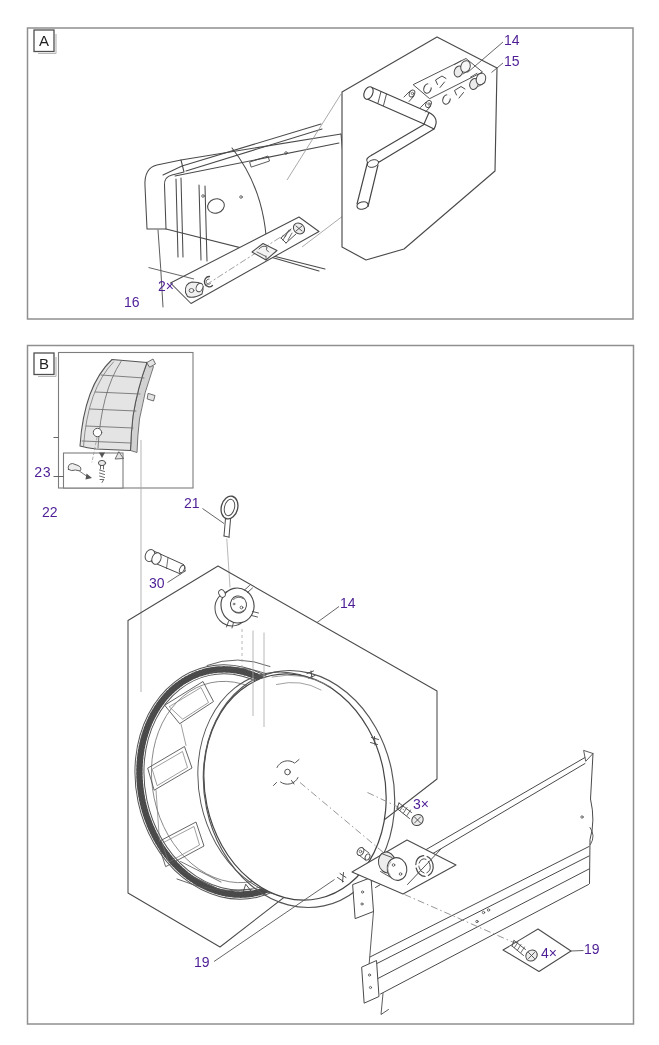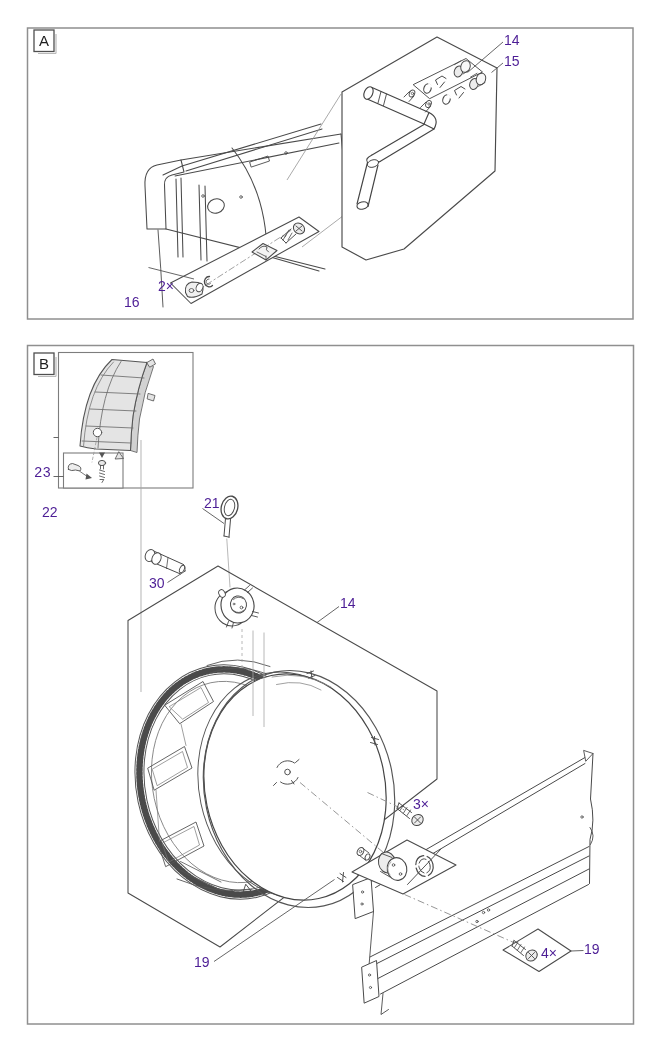--- a/index.html
+++ b/index.html
@@ -297,21 +297,21 @@
 
 <div class="panel-letter" style="left:34px;top:30px;">A</div>
 <div class="callout" style="left:504px;top:34px;">14</div>
 <div class="callout" style="left:504px;top:55px;">15</div>
 <div class="callout right" style="left:124px;top:260px;width:22px;">16</div>
 <div class="callout" style="left:158px;top:280px;">2×</div>
 
 <div class="panel-letter" style="left:34px;top:353px;">B</div>
 <div class="callout right" style="left:34px;top:431px;width:18px;font-family:Liberation Mono, monospace;">23</div>
 <div class="callout right" style="left:42px;top:470px;width:18px;">22</div>
-<div class="callout" style="left:184px;top:497px;margin-left:20px;">21</div>
+<div class="callout" style="left:184px;top:497px;">21</div>
 <div class="callout" style="left:149px;top:577px;">30</div>
 <div class="callout" style="left:340px;top:597px;">14</div>
 <div class="callout" style="left:413px;top:798px;">3×</div>
 <div class="callout" style="left:541px;top:947px;">4×</div>
 <div class="callout" style="left:584px;top:943px;">19</div>
 <div class="callout" style="left:194px;top:956px;">19</div>
 
 </div>
 
 </body></html>

